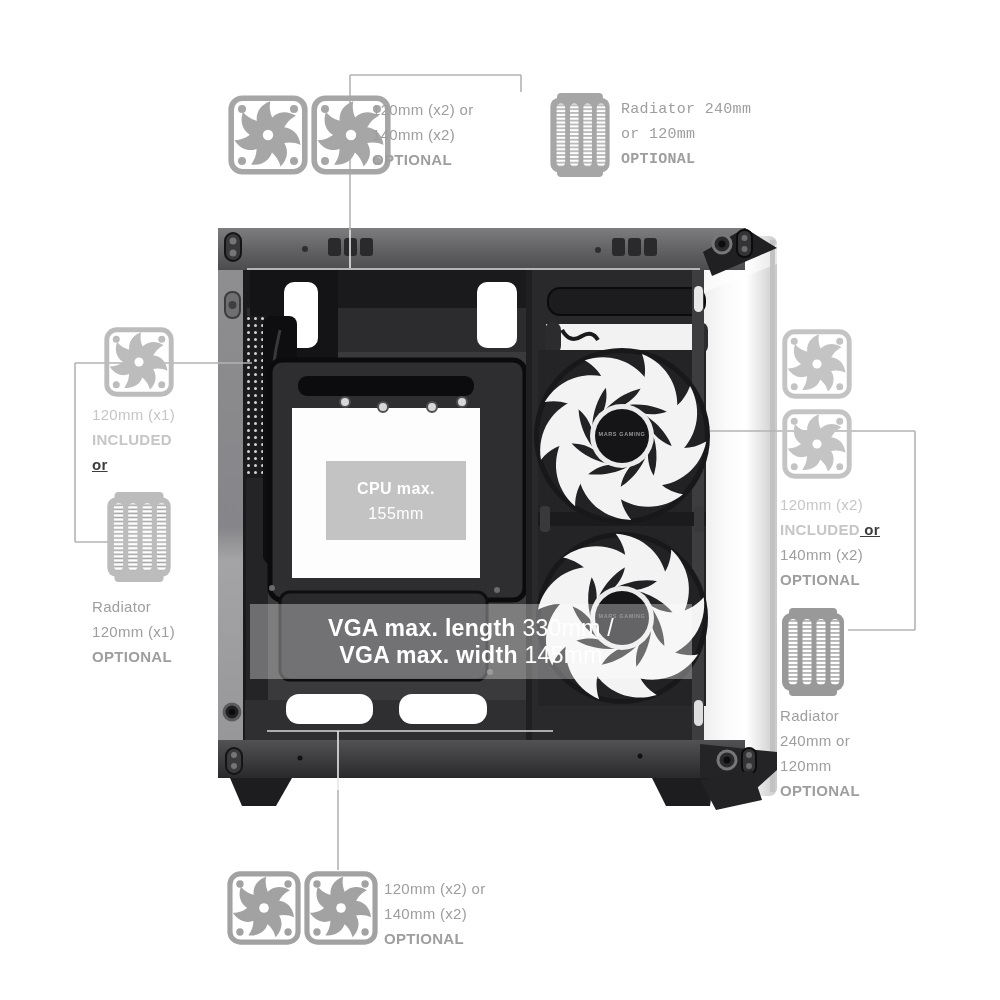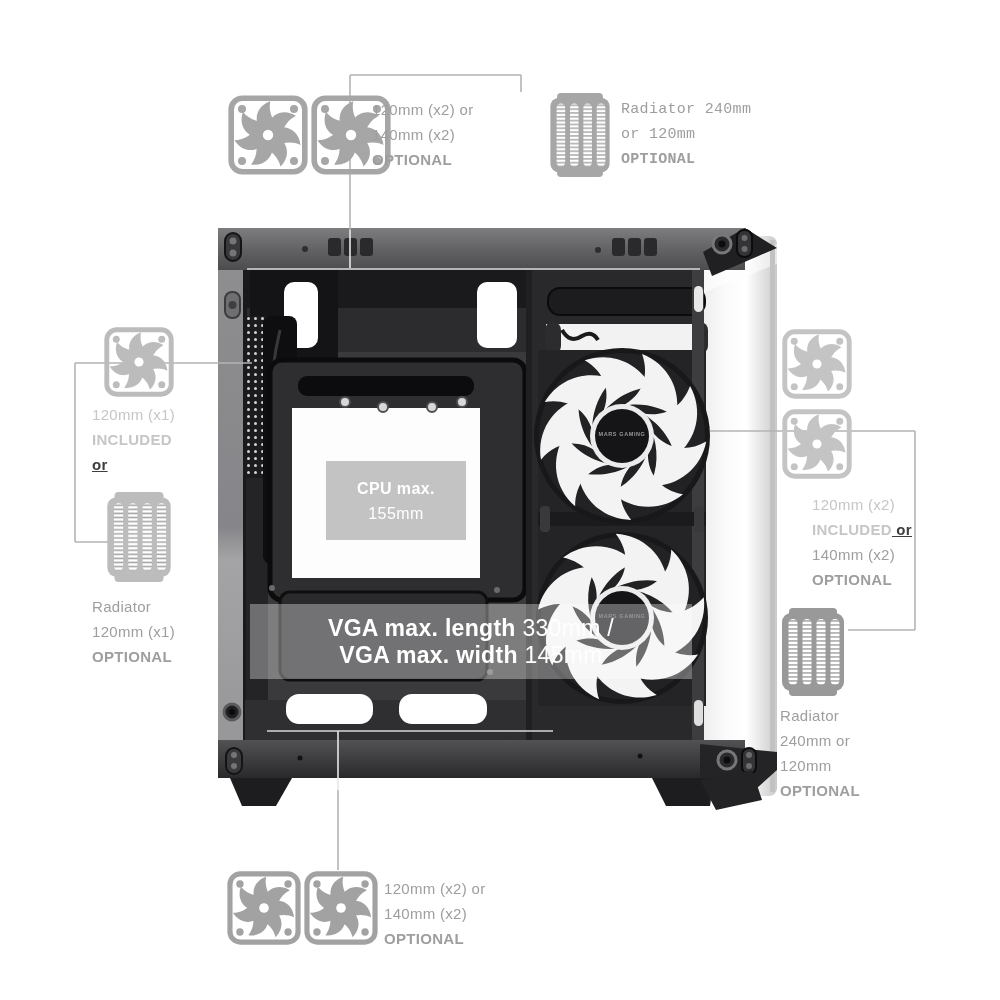--- a/index.html
+++ b/index.html
@@ -310,21 +310,21 @@
 <div class="abs" style="left:782px;top:329px;">
   <svg class="icon" width="70" height="70" viewBox="0 0 100 100" style="color:#c4c4c4">
         <use href="#fan-icon-shape"></use>
       </svg>
 </div>
 <div class="abs" style="left:782px;top:409px;">
   <svg class="icon" width="70" height="70" viewBox="0 0 100 100" style="color:#c4c4c4">
         <use href="#fan-icon-shape"></use>
       </svg>
 </div>
-<div class="abs callout-text" style="left:812px;top:492px;">
+<div class="abs callout-text" style="left:780px;top:492px;">
   <div class="t-light">120mm (x2)</div>
   <div>
     <span class="t-light b">INCLUDED</span><span class="t-dark b"> or</span>
   </div>
   <div class="t-mid">140mm (x2)</div>
   <div class="t-mid b">OPTIONAL</div>
 </div>
 <div class="abs" style="left:781px;top:606px;">
   <svg class="icon" width="64" height="92" viewBox="0 0 64 90" style="color:#999999">
         <use href="#radiator-icon-shape"></use>

